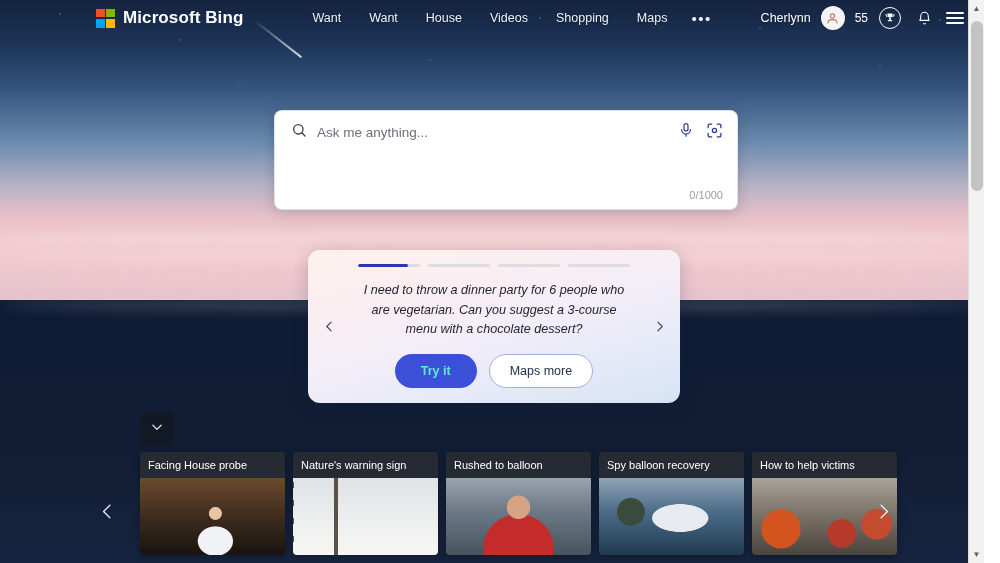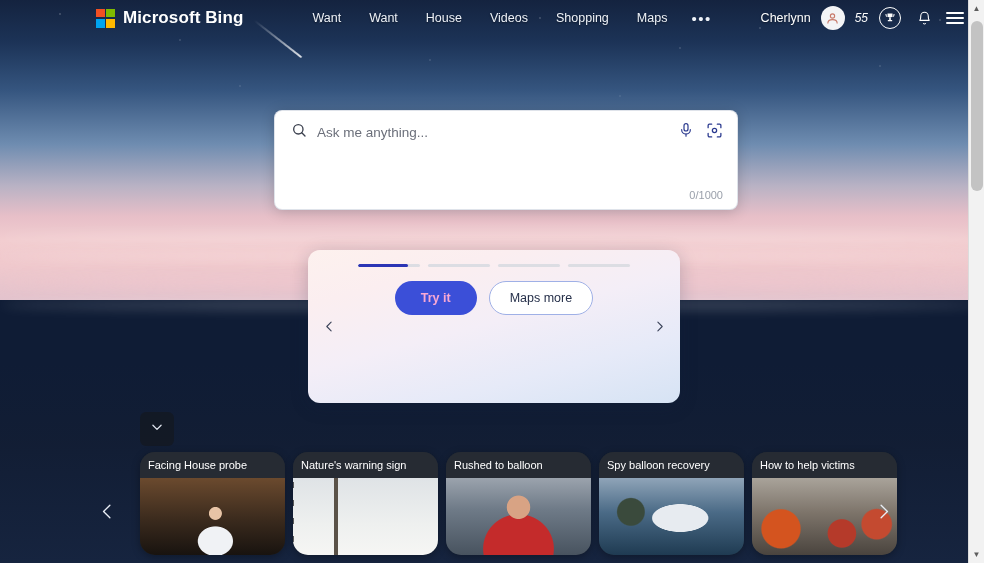--- a/index.html
+++ b/index.html
@@ -107,21 +107,21 @@
   .user-name {
     color: #fff; font-size: 12.5px; white-space: nowrap;
     text-shadow: 0 1px 2px rgba(0,0,0,.4);
   }
   .avatar {
     width: 24px; height: 24px; border-radius: 50%;
     background: #f3f4f6;
     display: flex; align-items: center; justify-content: center;
     cursor: pointer;
   }
-  .points { color: #fff; font-size: 12px; font-style: italic; }
+  .points { color: #fff; font-size: 12px; }
   .icon-btn {
     width: 24px; height: 24px; display: flex; align-items: center;
     justify-content: center; cursor: pointer;
   }
   .rewards-ring {
     width: 22px; height: 22px; border-radius: 50%;
     border: 1.6px solid #fff;
     display: flex; align-items: center; justify-content: center;
   }
   .hamburger { width: 18px; display: flex; flex-direction: column; gap: 3px; cursor: pointer; }
@@ -167,21 +167,21 @@
     background: #dcdde3; overflow: hidden;
   }
   .seg > i { display: block; height: 100%; background: #2b35b5; border-radius: 3px; }
   .suggest-text {
     margin-top: 14px; width: 278px;
     font-style: italic; font-size: 12.6px; line-height: 1.55;
     color: #1f2230; text-align: center;
   }
   .card-btns { display: flex; gap: 12px; margin-top: 14px; }
   .btn-try {
-    background: #3b4fd8; color: #f9a8d4; border: none;
+    background: #3b4fd8; color: #5eead4; border: none;
     border-radius: 22px; padding: 9px 26px;
     font-size: 12.5px; font-weight: 700; cursor: pointer;
     font-family: inherit;
   }
   .btn-learn {
     background: #fff; color: #26304a; border: 1.3px solid #9fb0e6;
     border-radius: 22px; padding: 9px 20px;
     font-size: 12.5px; cursor: pointer; font-family: inherit;
   }
   .card-arrow {
@@ -210,21 +210,21 @@
     background: rgba(20,24,32,.72);
     display: flex; align-items: center; justify-content: center;
     cursor: pointer; z-index: 16;
   }
   .news-strip {
     position: absolute; left: 140px; top: 452px;
     display: flex; gap: 8px; z-index: 14;
   }
   .news-card {
     width: 145px; height: 103px;
-    border-radius: 15px; overflow: hidden;
+    border-radius: 4px; overflow: hidden;
     background: #1d2633;
     box-shadow: 0 2px 8px rgba(0,0,0,.3);
     cursor: pointer; position: relative;
   }
   .nc-title {
     height: 26px; display: flex; align-items: center;
     padding: 0 8px; color: #fff; font-size: 11px;
     background: #262b33;
     white-space: nowrap; overflow: hidden; text-overflow: ellipsis;
   }
@@ -372,20 +372,21 @@
       <span class="seg">
           <i style="width:0%"></i>
         </span>
       <span class="seg">
           <i style="width:0%"></i>
         </span>
       <span class="seg">
           <i style="width:0%"></i>
         </span>
     </div>
+    <div class="suggest-text">I need to throw a dinner party for 6 people who are vegetarian. Can you suggest a 3-course menu with a chocolate dessert?</div>
     <div class="card-btns">
       <button class="btn-try">Try it</button>
       <button class="btn-learn">Maps more</button>
     </div>
     <span class="card-arrow left">
       <svg width="13" height="13" viewBox="0 0 24 24" fill="none" stroke="#3a4258" stroke-width="2" stroke-linecap="round" stroke-linejoin="round">
           <path d="M15 4 7 12l8 8"></path>
         </svg>
     </span>
     <span class="card-arrow right">

